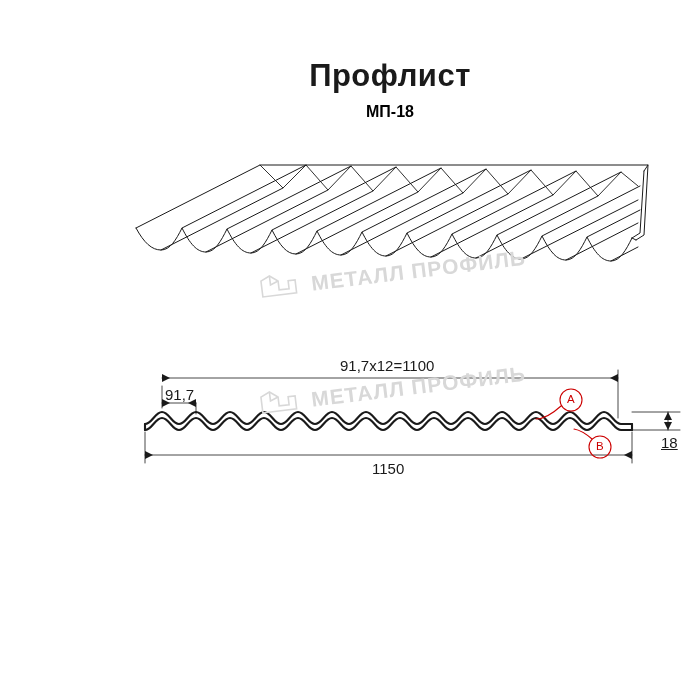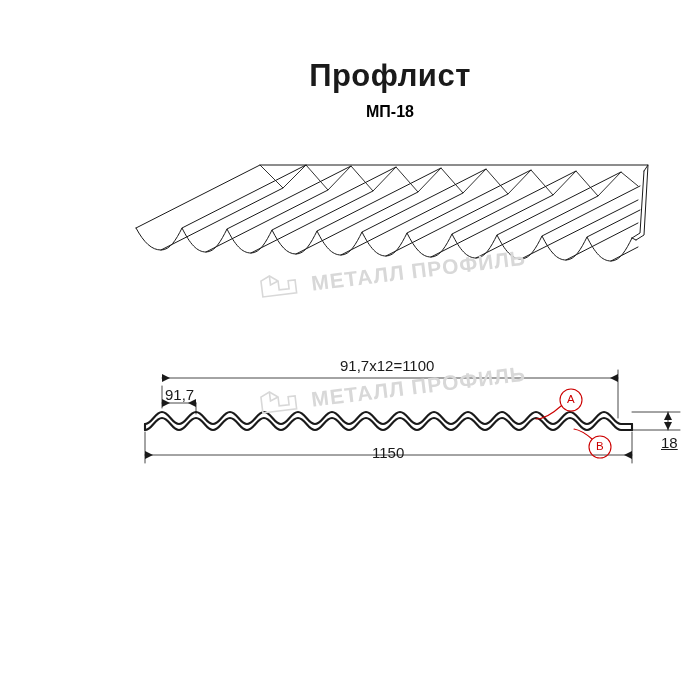--- a/index.html
+++ b/index.html
@@ -271,21 +271,21 @@
         <path d="M521 406 C 510 416, 503 419, 496 419"></path>
         <circle cx="560" cy="447" r="11"></circle>
         <path d="M552 439 C 544 432, 540 430, 534 429"></path>
       </g>
 
     </g>
   </svg>
 
   <div class="dim-label" style="top:357px; left:300px;">91,7х12=1100</div>
   <div class="dim-label" style="top:386px; left:125px;">91,7</div>
-  <div class="dim-label" style="top:444px; left:332px;">1150</div>
+  <div class="dim-label" style="top:460px; left:332px;">1150</div>
   <div class="dim-label" style="top:434px; left:621px;text-decoration:underline;">18</div>
 
   <div class="callout-label" style="top:393px; left:527px;">A</div>
   <div class="callout-label" style="top:440px; left:556px;">B</div>
 
   <div class="wm wm1">
     <span class="wm-logo">
       <svg width="40" height="26" viewBox="0 0 40 26" fill="none" stroke="#d8d8d8" stroke-width="1.6">
         <path d="M3 23 L3 7 L12 3 L20 9 L20 18 L30 18 L30 10 L37 10 L37 23 Z"></path>
         <path d="M12 3 L12 12 L20 9"></path>

